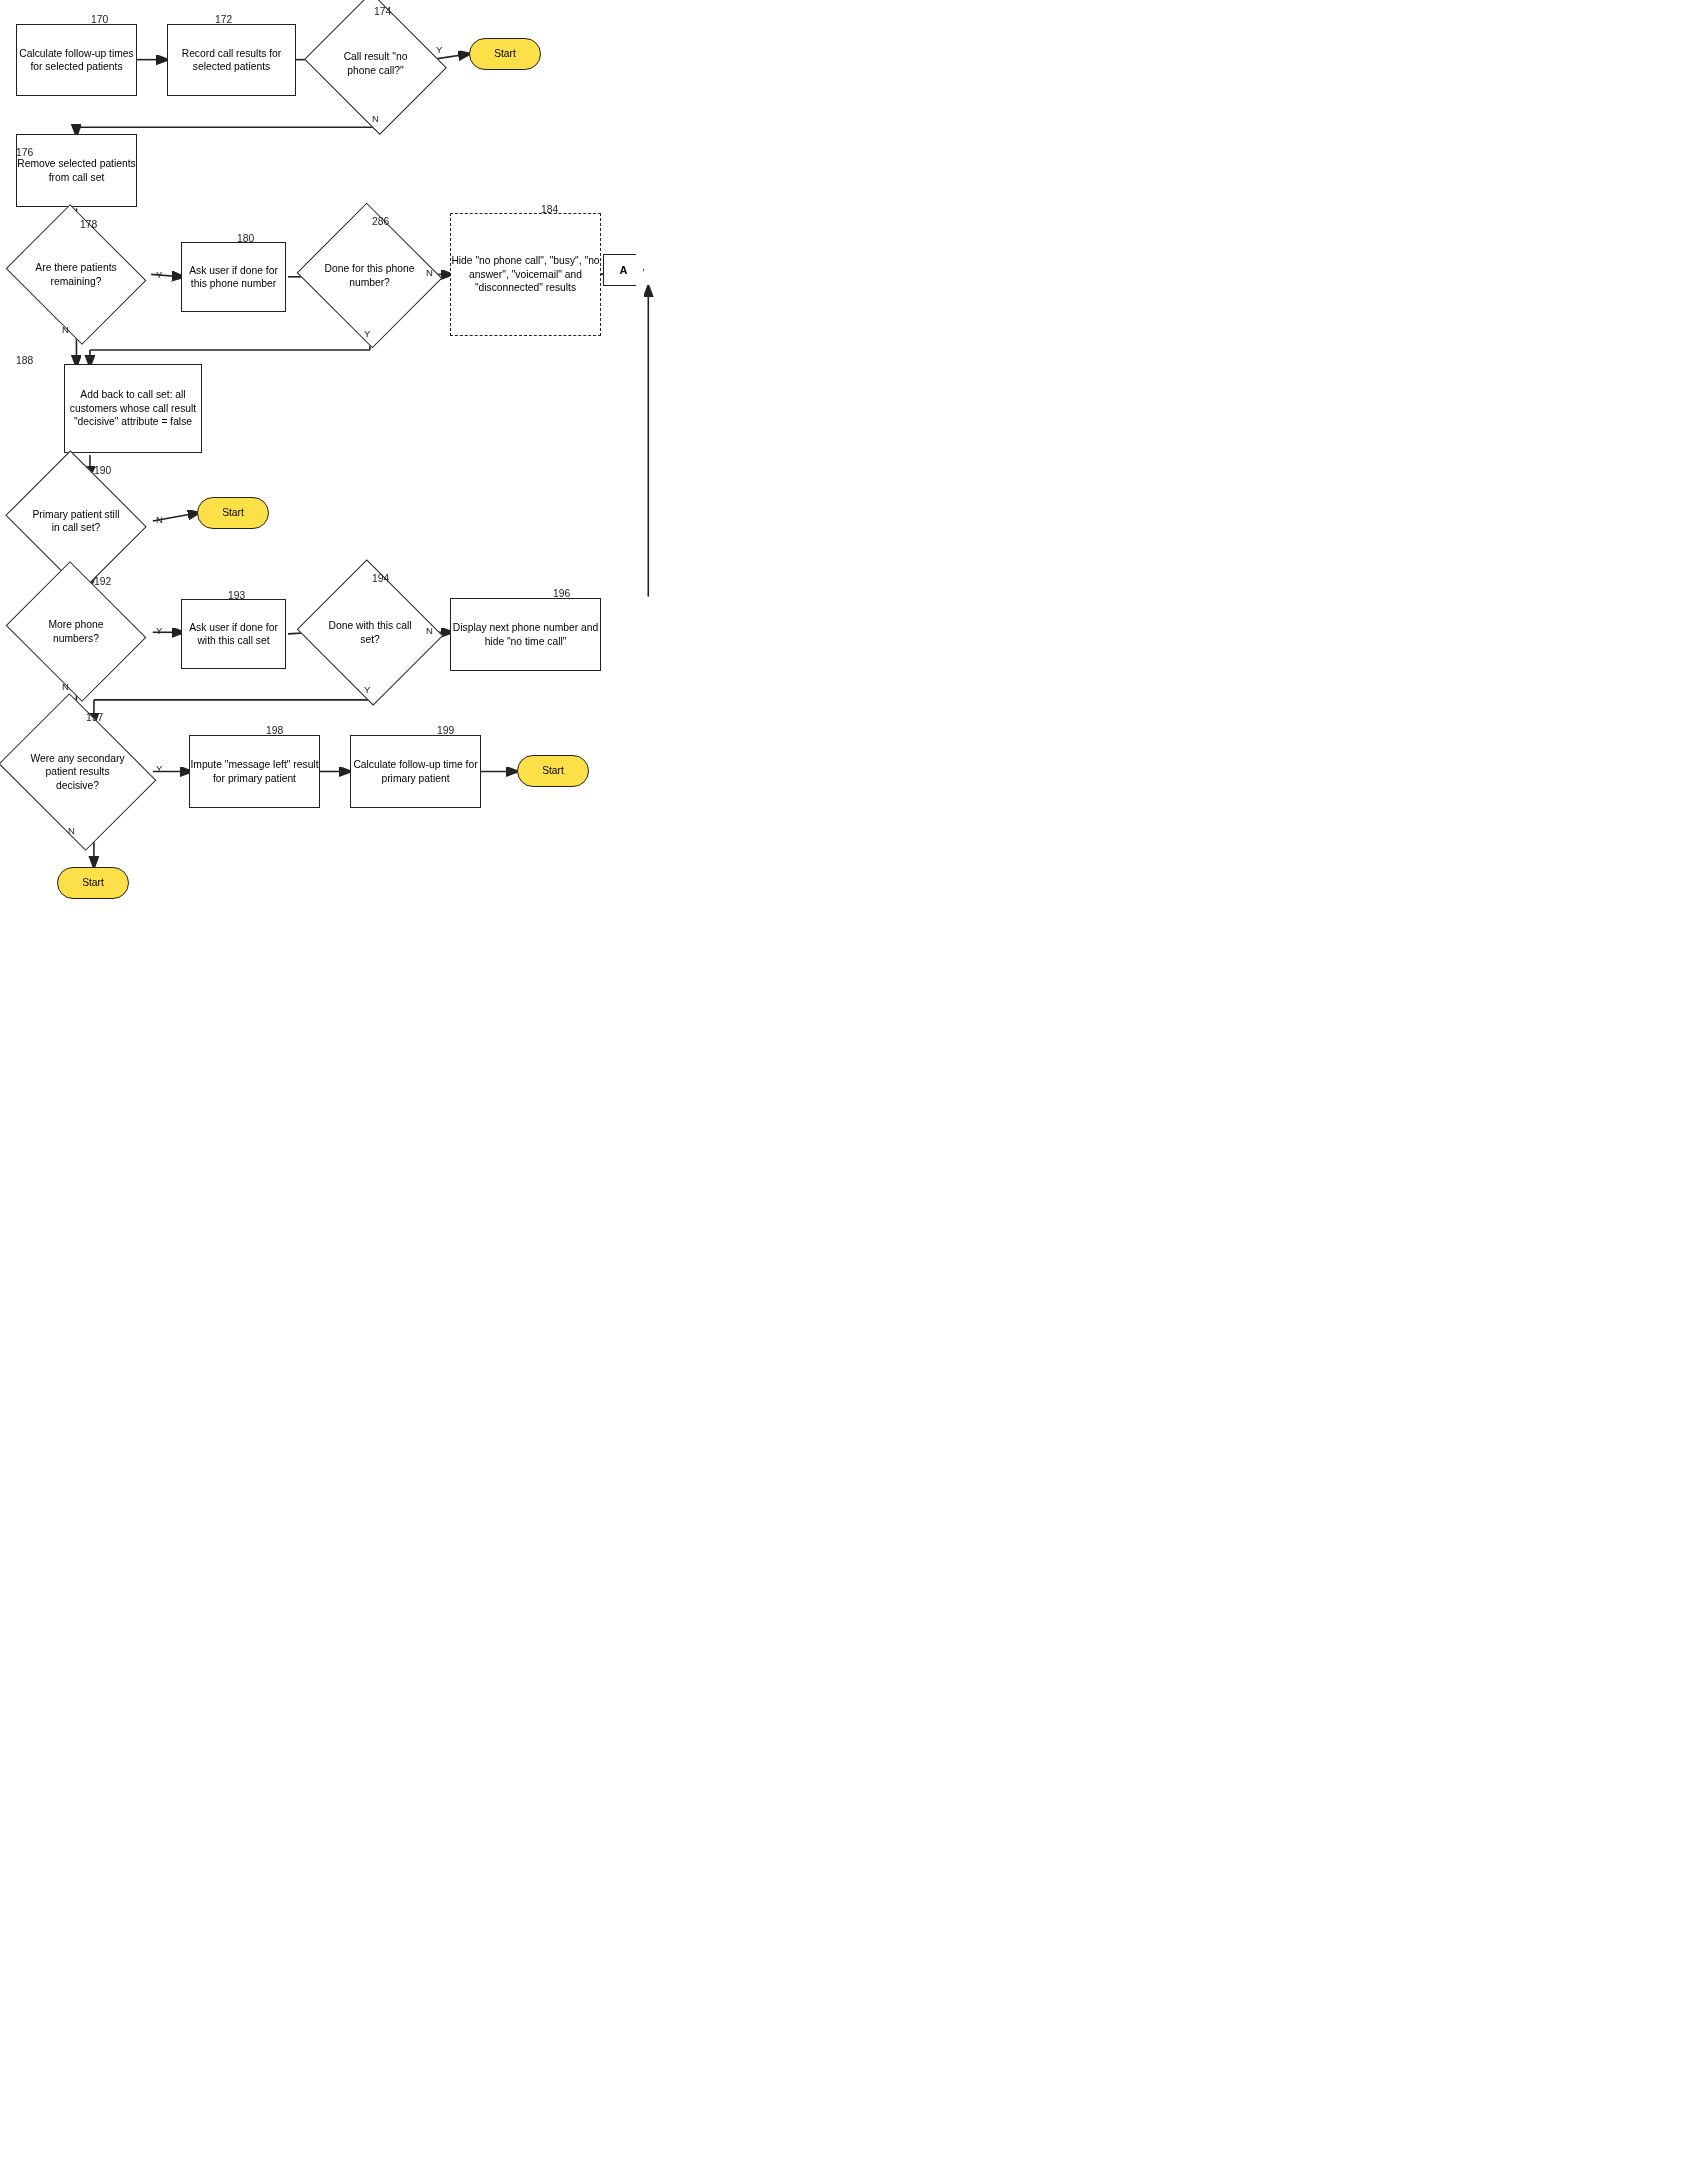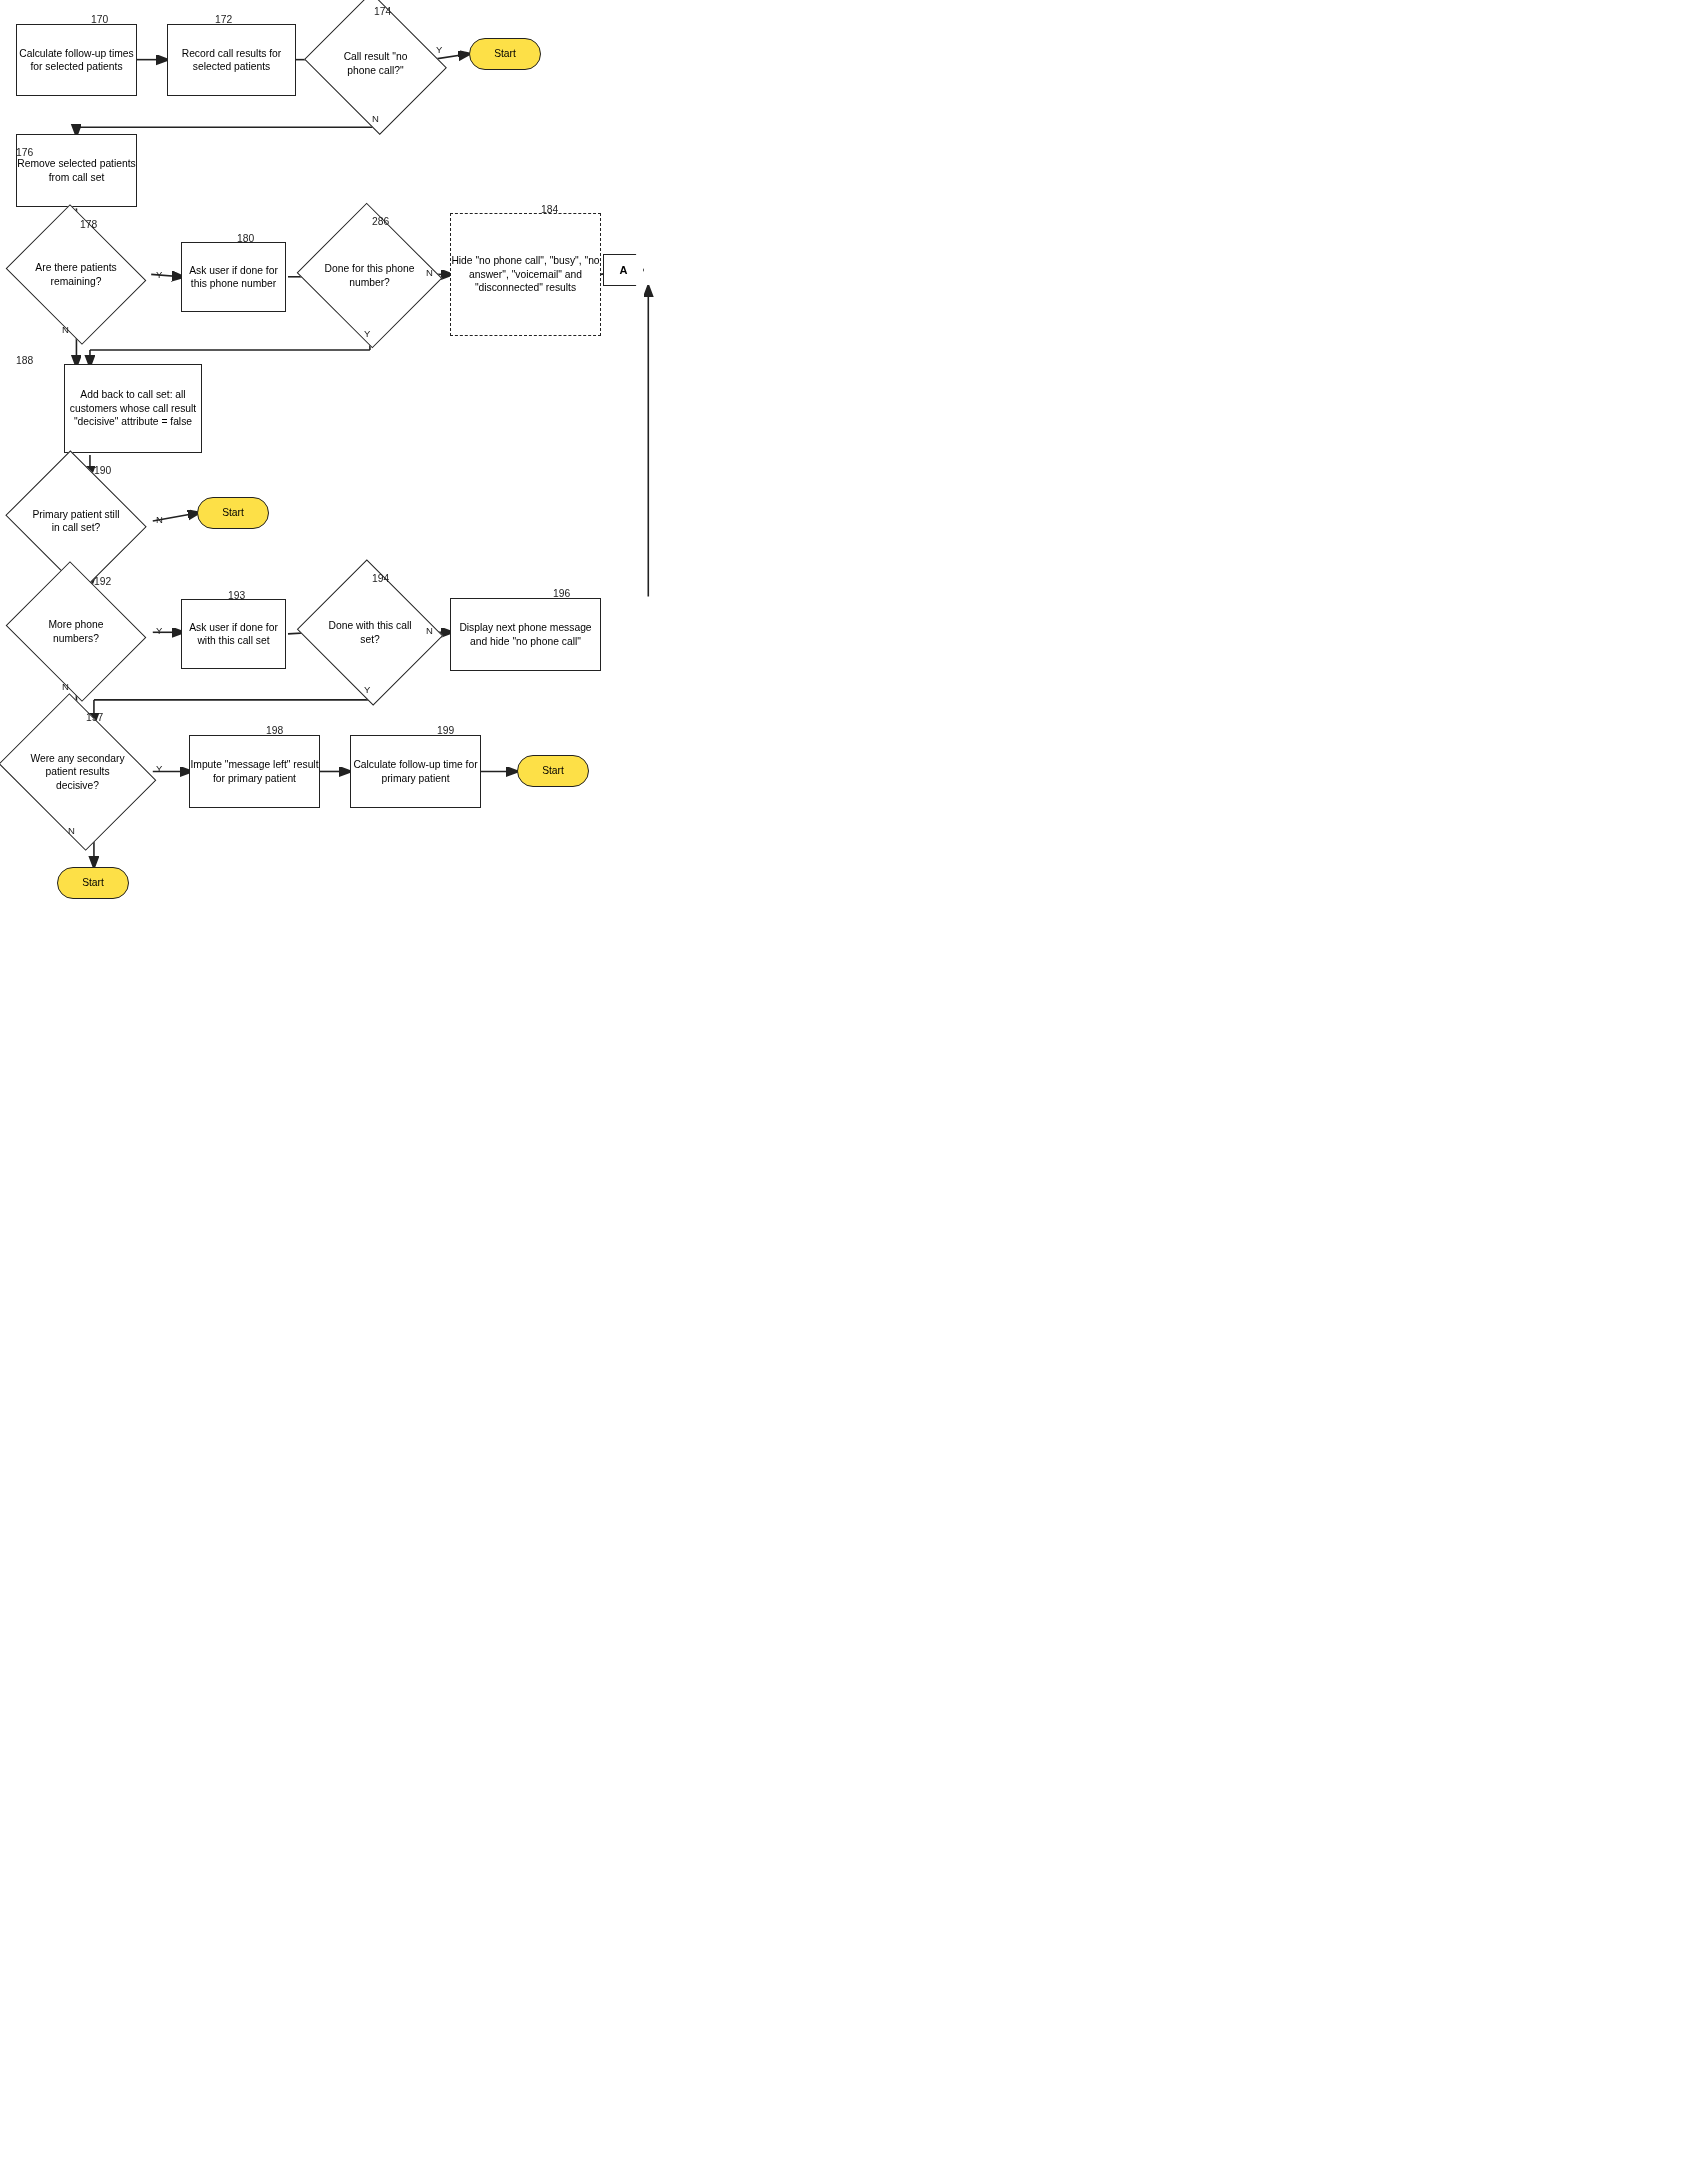--- a/index.html
+++ b/index.html
@@ -272,21 +272,21 @@
       <span>Done with this call set?</span>
     </div>
   </div>
   <span class="label-num" style="left:372px;top:573px;">194</span>
 
   <span class="arrow-label" style="left:426px;top:625px;">N</span>
 
   <span class="arrow-label" style="left:364px;top:684px;">Y</span>
 
   <div class="node rect" style="left:450px;top:598px;width:151px;height:73px;">
-    <span>Display next phone message and hide "no phone call"</span>
+    <span>Display next phone number and hide "no time call"</span>
   </div>
   <span class="label-num" style="left:553px;top:588px;">196</span>
 
   <div class="diamond-wrap" style="left:16px;top:722px;width:123px;height:100px;">
     <div class="diamond"></div>
     <div class="diamond-label">
       <span>Were any secondary patient results decisive?</span>
     </div>
   </div>
   <span class="label-num" style="left:86px;top:712px;">197</span>

